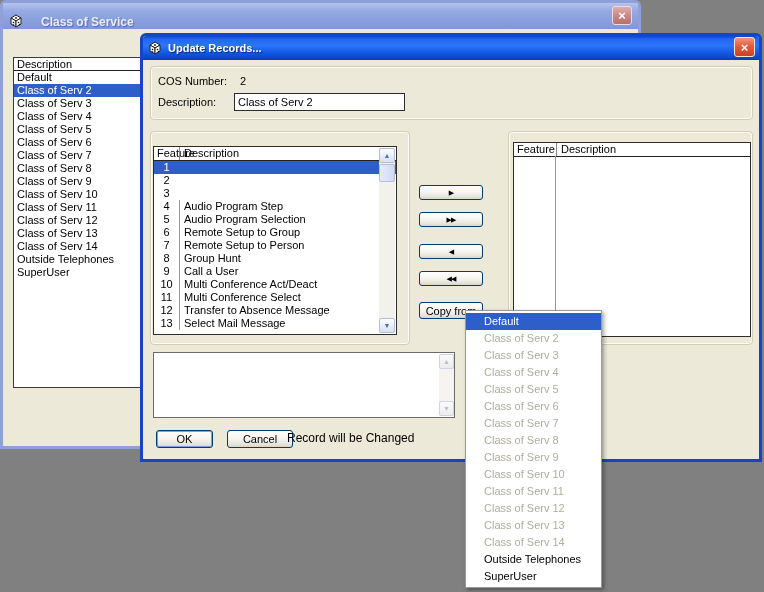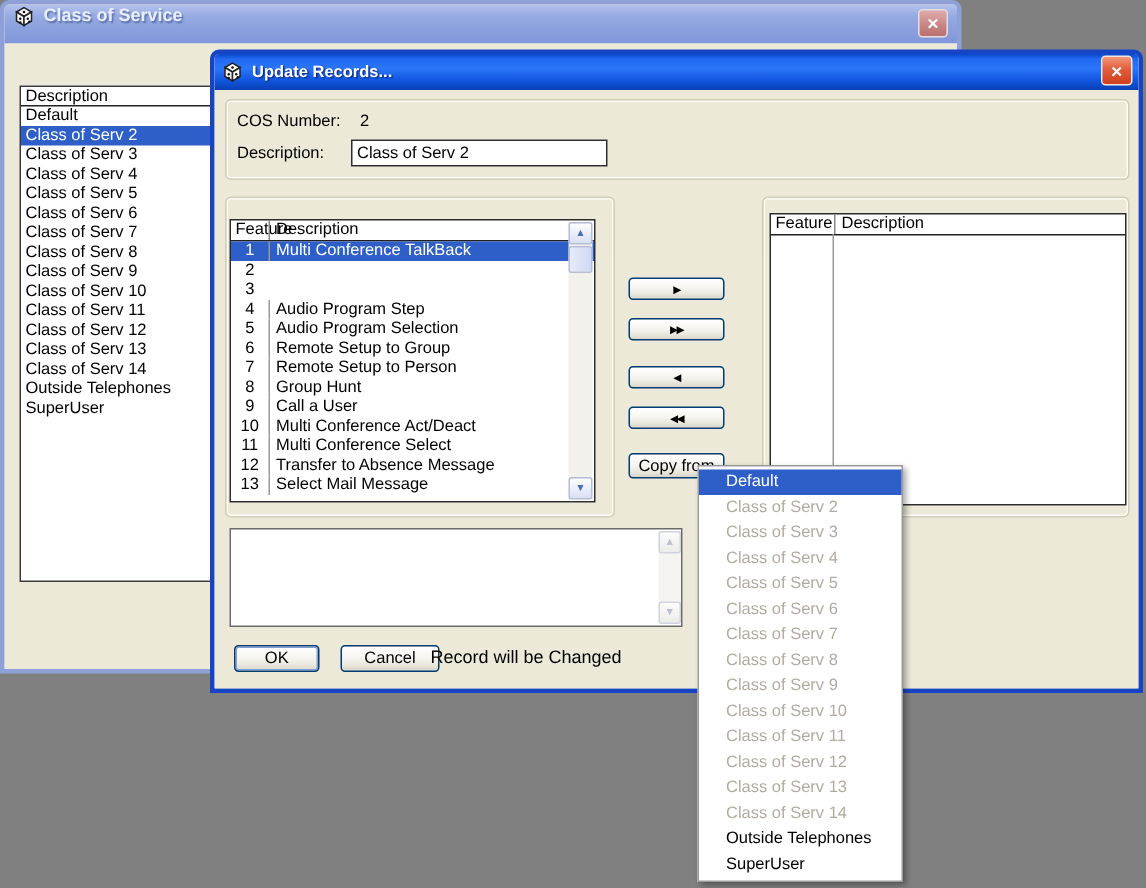--- a/index.html
+++ b/index.html
@@ -25,21 +25,21 @@
   }
   
   .window{
     position:absolute;left:0;top:0;width:641px;height:449px;
     border:3px solid #8fa0d8;border-radius:6px 6px 0 0;
     box-sizing:border-box;background:#ece9d8;z-index:1;overflow:hidden;
   }
   .win-title{
     position:absolute;left:0;top:0;right:0;height:26px;
     background:linear-gradient(180deg,#b4c2ec 0%,#96aae3 30%,#8ba1de 62%,#8096da 100%);
-    display:flex;align-items:flex-start;
+    display:flex;align-items:flex-end;gap:12px;
   }
   .win-title .t-text{
     color:#e9eefb;font-weight:bold;font-size:12px;margin-left:5px;
     text-shadow:1px 1px 1px rgba(40,60,120,.5);
   }
   .close-btn{
     position:absolute;top:3px;right:6px;width:20px;height:19px;border-radius:3px;
     display:flex;align-items:center;justify-content:center;
     color:#fff;font-weight:bold;font-size:13px;line-height:1;box-sizing:border-box;
   }
@@ -209,21 +209,20 @@
 
     <div class="grp" style="left:7px;top:71px;width:260px;height:214px;"></div>
     <span class="grp-label" style="left:17px;top:65px;">Not Valid</span>
     <div class="ftable" style="left:10px;top:86px;width:244px;height:189px;">
       <div class="thead">
         <span class="th1">Feature</span>
         <span class="th2">Description</span>
       </div>
       <div class="nvrow sel">
         <span class="fcell">1</span>
-        <span class="dcell">Multi Conference TalkBack</span>
       </div>
       <div class="nvrow">
         <span class="fcell">2</span>
       </div>
       <div class="nvrow">
         <span class="fcell">3</span>
       </div>
       <div class="nvrow">
         <span class="fcell">4</span>
         <span class="dcell">Audio Program Step</span>

